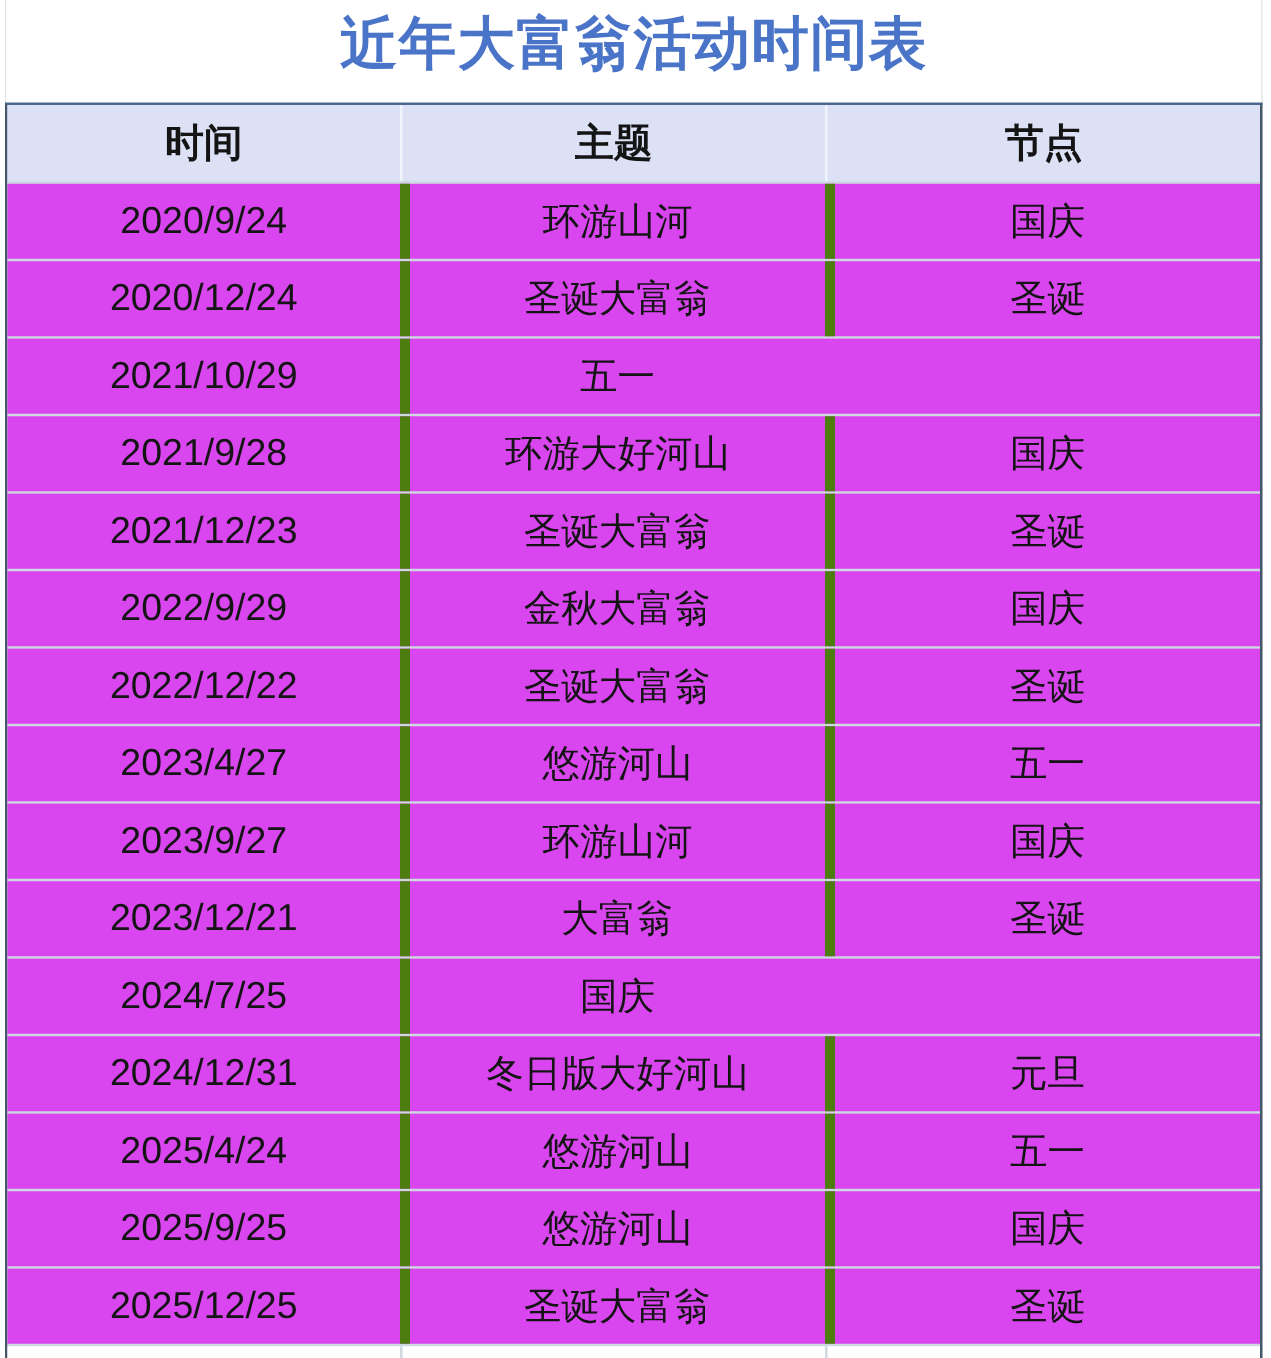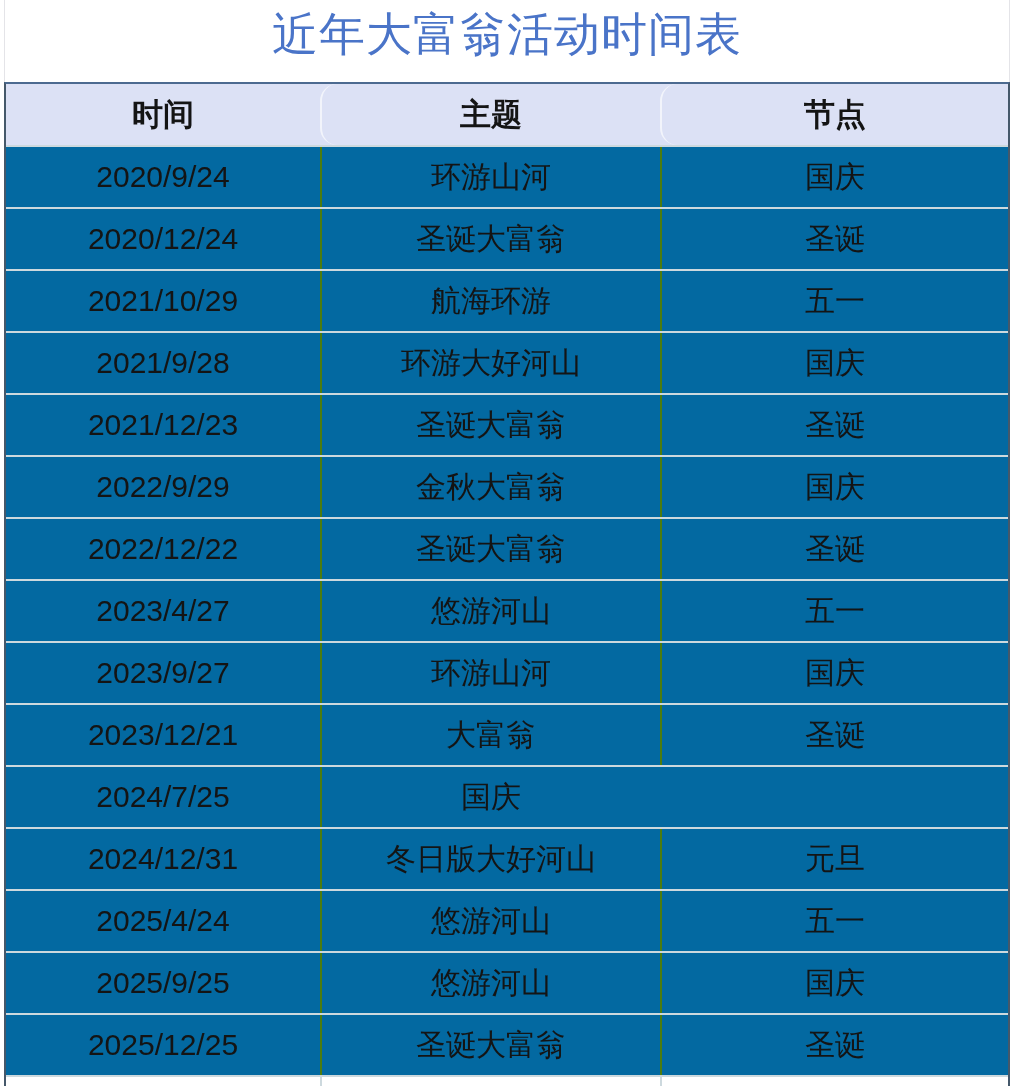--- a/index.html
+++ b/index.html
@@ -25,21 +25,21 @@
     height: 82px;
     border-left: 1px solid #e4e4e8;
     border-right: 1px solid #e4e4e8;
     display: flex;
     align-items: center;
     justify-content: center;
     background: #ffffff;
   }
   .title-text {
     font-size: 46px;
-    font-weight: 400;
+    font-weight: 700;
     color: #4a74c8;
     letter-spacing: 1px;
     position: relative;
     top: -6px;
     white-space: nowrap;
   }
   
   .table-region {
     box-sizing: border-box;
     border-left: 2px solid #45586a;
@@ -58,43 +58,42 @@
     border-bottom: 2px solid #cdd9de;
   }
   .header-cell {
     display: flex;
     align-items: center;
     justify-content: center;
     font-size: 31px;
     font-weight: 700;
     color: #141414;
     box-sizing: border-box;
-    border-radius: 17px;
   }
   .header-cell + .header-cell {
     border-left: 2px solid #f2f4fb;
   }
   .data-row {
     height: 62px;
-    background: #0369a1;
+    background: #d946ef;
     border-bottom: 2px solid #cdd9de;
   }
   .data-cell {
     display: flex;
     align-items: center;
     justify-content: center;
     font-size: 30px;
     font-weight: 400;
     color: #141414;
     box-sizing: border-box;
     white-space: nowrap;
     overflow: hidden;
   }
   .data-cell + .data-cell {
-    border-left: 2px solid #4d7c0f;
+    border-left: 8px solid #4d7c0f;
   }
   
   .partial-row {
     height: 11px;
     background: #ffffff;
   }
   .partial-cell { box-sizing: border-box; }
   .partial-cell + .partial-cell { border-left: 2px solid #cdd9de; }
 </style>
 </head>
@@ -120,21 +119,20 @@
           <div class="data-cell">环游山河</div>
           <div class="data-cell">国庆</div>
         </div>
         <div class="grid-row data-row">
           <div class="data-cell">2020/12/24</div>
           <div class="data-cell">圣诞大富翁</div>
           <div class="data-cell">圣诞</div>
         </div>
         <div class="grid-row data-row">
           <div class="data-cell">2021/10/29</div>
-          <div class="data-cell">航海环游</div>
           <div class="data-cell">五一</div>
         </div>
         <div class="grid-row data-row">
           <div class="data-cell">2021/9/28</div>
           <div class="data-cell">环游大好河山</div>
           <div class="data-cell">国庆</div>
         </div>
         <div class="grid-row data-row">
           <div class="data-cell">2021/12/23</div>
           <div class="data-cell">圣诞大富翁</div>

